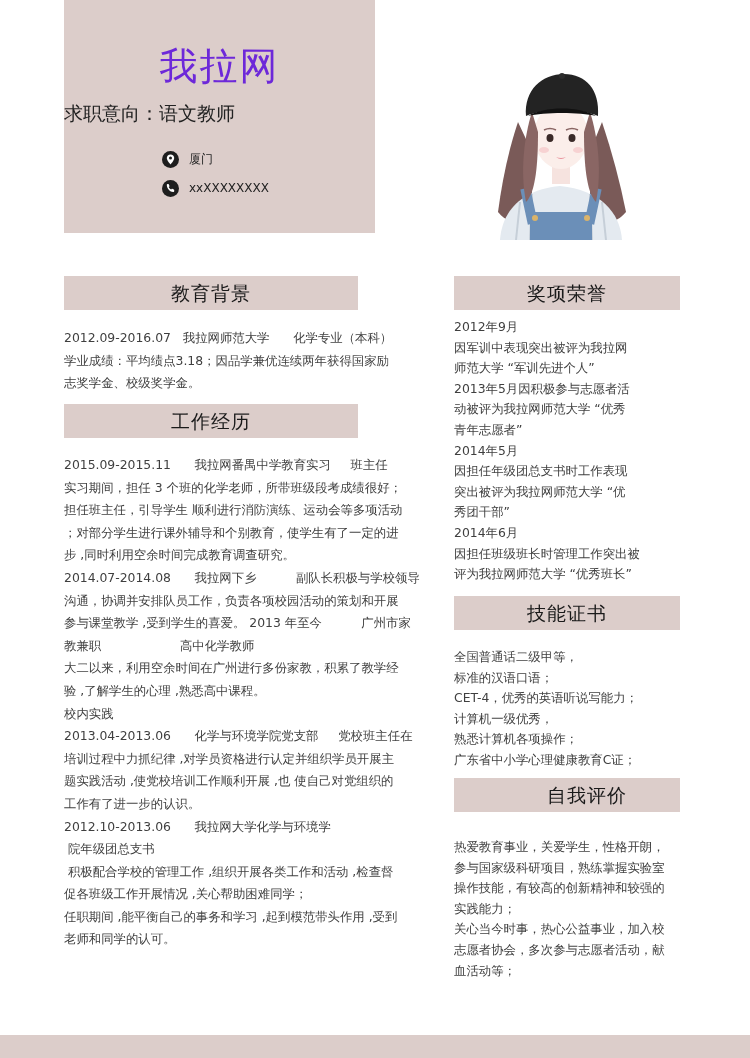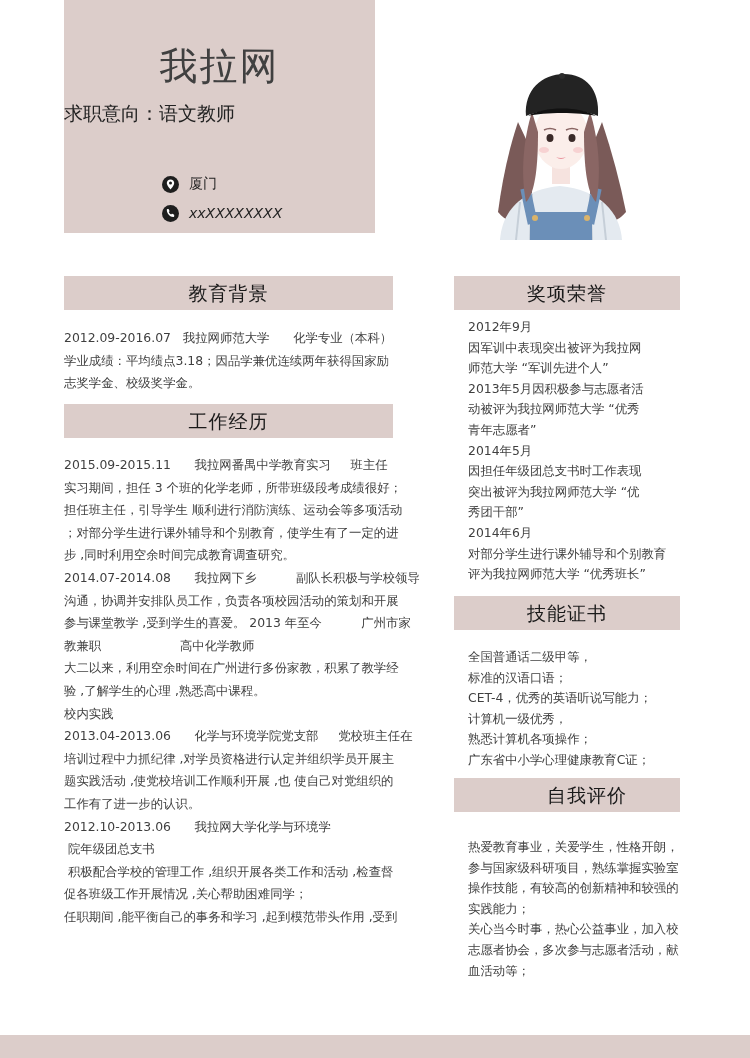--- a/index.html
+++ b/index.html
@@ -5,52 +5,52 @@
     * { margin: 0; padding: 0; box-sizing: border-box; }
     html, body { width: 750px; height: 1058px; background: #ffffff; overflow: hidden; }
     body { position: relative; font-family: "DejaVu Sans", "Liberation Sans", sans-serif; color: #3f3f3f; }
 
     .header-box {
       position: absolute; left: 64px; top: 0; width: 311px; height: 233px;
       background: #dccdca;
     }
     .name {
       position: absolute; left: 0; width: 100%; top: 42px; text-align: center;
-      font-size: 38px; color: #404040; letter-spacing: 2px; line-height: 48px;
+      font-size: 38px; color: #6d28d9; letter-spacing: 2px; line-height: 48px;
     }
     .intent {
       position: absolute; left: 0; width: 100%; top: 100px; 
       font-size: 19px; color: #222; line-height: 26px;
     }
     .contact-row {
       position: absolute; left: 98px; height: 20px; display: flex; align-items: center;
-      font-size: 14px; color: #222; margin-top: 25px;
+      font-size: 12px; color: #222;
     }
     .contact-row .ico {
       width: 17px; height: 17px; border-radius: 50%; background: #1e1e1e;
       display: flex; align-items: center; justify-content: center; margin-right: 10px;
     }
     .row-loc { top: 149px; }
-    .row-phone { top: 178px; font-style: italic; }
+    .row-phone { top: 178px; }
 
     .avatar {
       position: absolute; left: 480px; top: 62px; width: 160px; height: 178px; overflow: hidden;
     }
 
     .sec-title {
       position: absolute; height: 34px; background: #dccdca;
       text-align: center; font-size: 19px; color: #1a1a1a; line-height: 34px; letter-spacing: 1px;
     }
-    .left-col-title { left: 64px; width: 329px; }
+    .left-col-title { left: 64px; width: 294px; }
     .right-col-title { left: 454px; width: 226px; }
 
     .text-block { position: absolute; font-size: 12.4px; color: #3f3f3f; }
     .text-block .ln { white-space: pre; display: block; }
     .left-text { left: 64px; width: 340px; line-height: 22.6px; }
-    .right-text { left: 454px; width: 230px; line-height: 20.6px; margin-left: 14px; }
+    .right-text { left: 454px; width: 230px; line-height: 20.6px; }
 
     .bottom-bar {
       position: absolute; left: 0; top: 1035px; width: 750px; height: 23px; background: #dccdca;
     }
   </style>
 </head>
 <body>
 
 <div class="header-box">
   <div class="name">我拉网</div>
@@ -139,36 +139,37 @@
   <span class="ln">校内实践</span>
   <span class="ln">2013.04-2013.06      化学与环境学院党支部     党校班主任在</span>
   <span class="ln">培训过程中力抓纪律 ,对学员资格进行认定并组织学员开展主</span>
   <span class="ln">题实践活动 ,使党校培训工作顺利开展 ,也 使自己对党组织的</span>
   <span class="ln">工作有了进一步的认识。</span>
   <span class="ln">2012.10-2013.06      我拉网大学化学与环境学</span>
   <span class="ln"> 院年级团总支书</span>
   <span class="ln"> 积极配合学校的管理工作 ,组织开展各类工作和活动 ,检查督</span>
   <span class="ln">促各班级工作开展情况 ,关心帮助困难同学；</span>
   <span class="ln">任职期间 ,能平衡自己的事务和学习 ,起到模范带头作用 ,受到</span>
+  <span class="ln">老师和同学的认可。</span>
 </div>
 
 <div class="sec-title right-col-title" style="top:276px;">奖项荣誉</div>
 <div class="text-block right-text" style="top:317px;">
   <span class="ln">2012年9月</span>
   <span class="ln">因军训中表现突出被评为我拉网</span>
   <span class="ln">师范大学 “军训先进个人”</span>
   <span class="ln">2013年5月因积极参与志愿者活</span>
   <span class="ln">动被评为我拉网师范大学 “优秀</span>
   <span class="ln">青年志愿者”</span>
   <span class="ln">2014年5月</span>
   <span class="ln">因担任年级团总支书时工作表现</span>
   <span class="ln">突出被评为我拉网师范大学 “优</span>
   <span class="ln">秀团干部”</span>
   <span class="ln">2014年6月</span>
-  <span class="ln">对部分学生进行课外辅导和个别教育</span>
+  <span class="ln">因担任班级班长时管理工作突出被</span>
   <span class="ln">评为我拉网师范大学 “优秀班长”</span>
 </div>
 
 <div class="sec-title right-col-title" style="top:596px;">技能证书</div>
 <div class="text-block right-text" style="top:647px;">
   <span class="ln">全国普通话二级甲等，</span>
   <span class="ln">标准的汉语口语；</span>
   <span class="ln">CET-4，优秀的英语听说写能力；</span>
   <span class="ln">计算机一级优秀，</span>
   <span class="ln">熟悉计算机各项操作；</span>

